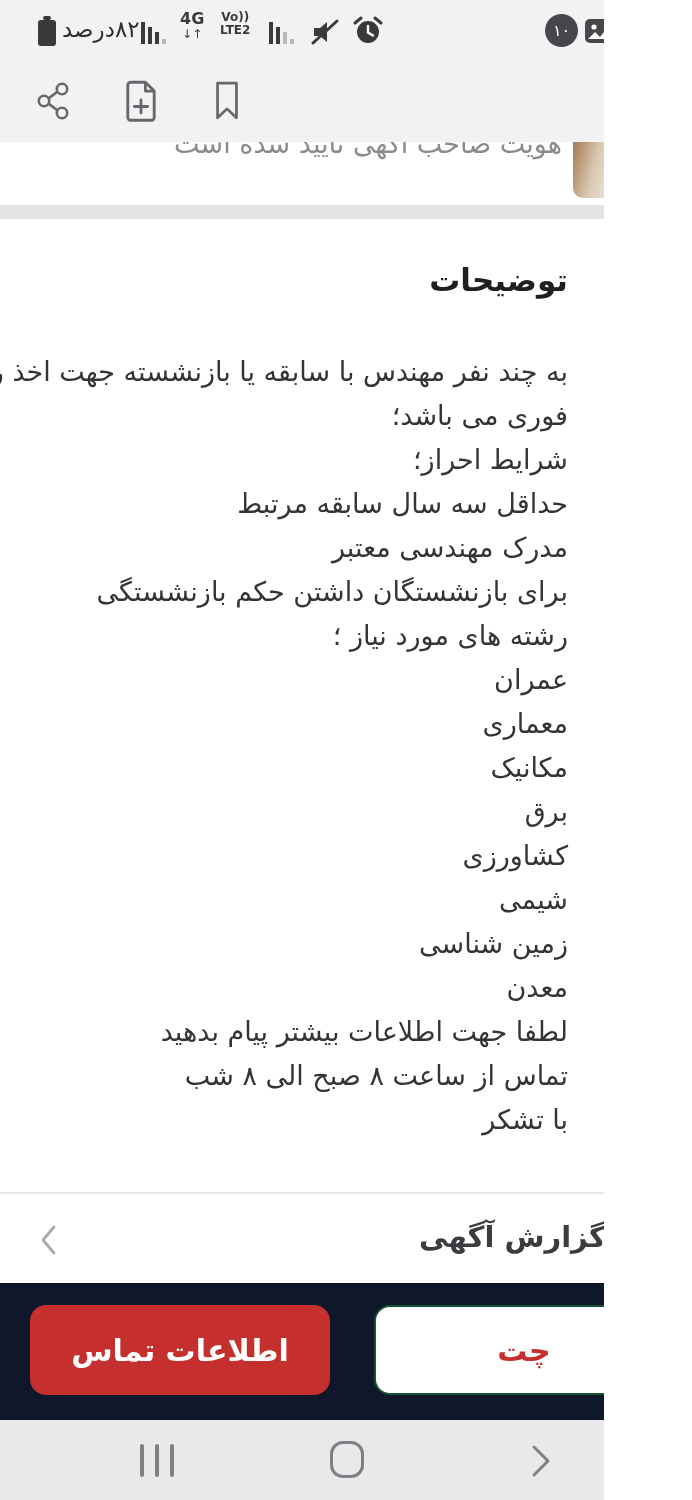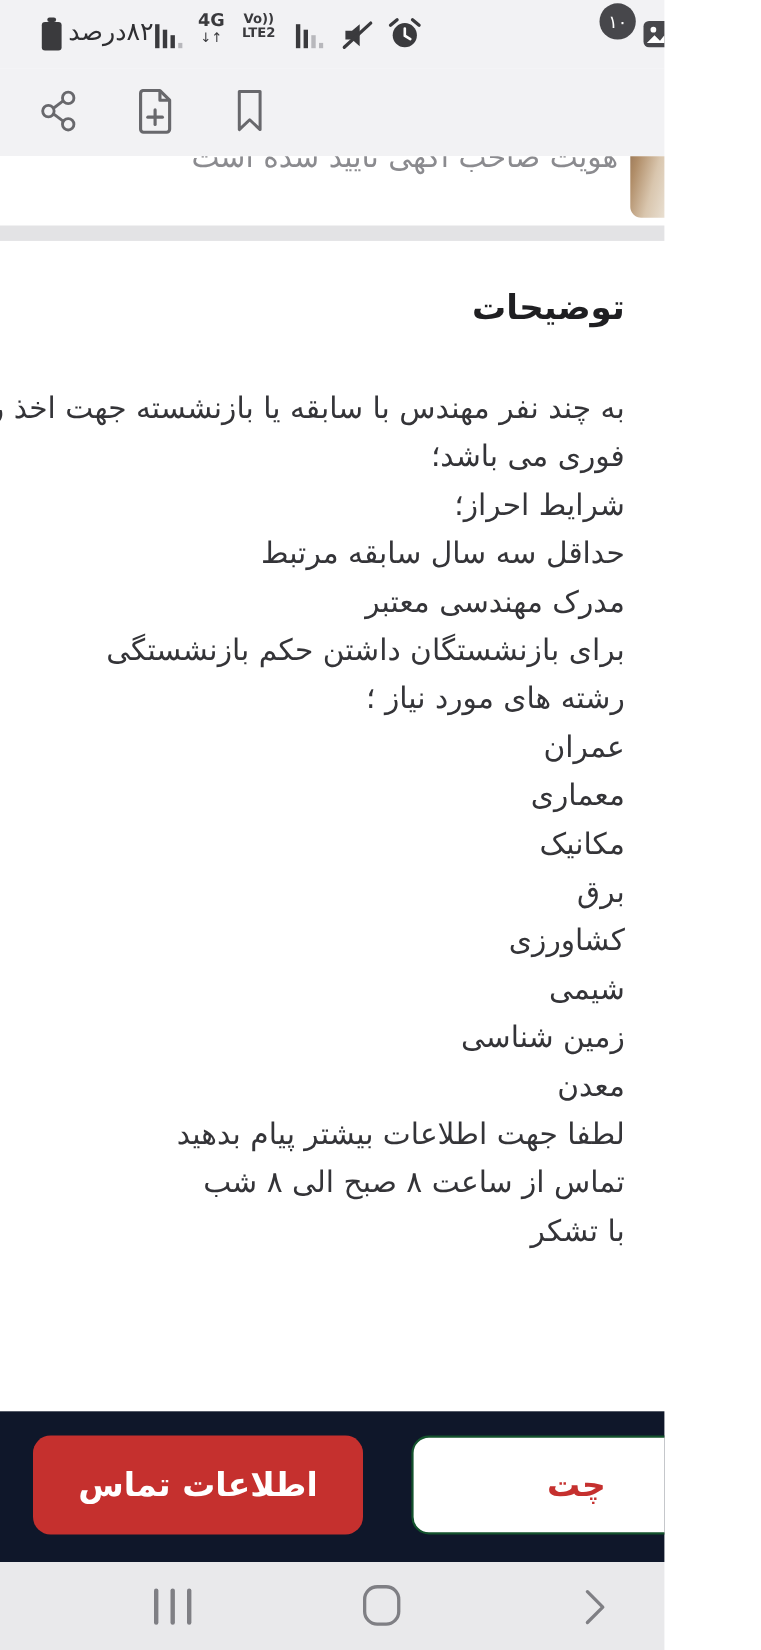--- a/index.html
+++ b/index.html
@@ -8,21 +8,21 @@
 
   
   .statusbar{position:absolute;top:0;left:0;width:692px;height:62px;background:#f2f2f4;}
   .batt-body{position:absolute;left:38px;top:20px;width:18px;height:26px;background:#3a3a3d;border-radius:3px;}
   .batt-nub{position:absolute;left:43px;top:16px;width:8px;height:4px;background:#3a3a3d;border-radius:2px;}
   .batt-label{position:absolute;left:62px;top:16px;font-size:23px;color:#2f2f32;}
   .sig{position:absolute;top:18px;width:26px;height:26px;}
   .netblock{position:absolute;top:11px;text-align:center;color:#3a3a3d;line-height:1.05;}
   .net-main{font-size:16px;font-weight:bold;}
   .net-sub{font-size:12px;}
-  .badge{position:absolute;left:545px;top:3px;width:33px;height:33px;border-radius:50%;background:#47474b;
+  .badge{position:absolute;left:545px;top:14px;width:33px;height:33px;border-radius:50%;background:#47474b;
          color:#fff;font-size:16px;display:flex;align-items:center;justify-content:center;}
   .time{position:absolute;left:616px;top:16px;font-size:24px;color:#2f2f32;}
 
   
   .header{position:absolute;top:62px;left:0;width:692px;height:80px;background:#f2f2f4;}
   .hicon{position:absolute;top:80px;cursor:pointer;}
   .title{position:absolute;right:88px;top:84px;font-size:31px;font-weight:bold;color:#1c1c1e;white-space:nowrap;}
   .backbtn{position:absolute;right:28px;top:86px;}
 
   
@@ -168,20 +168,31 @@
     <div class="body-line">برق</div>
     <div class="body-line">کشاورزی</div>
     <div class="body-line">شیمی</div>
     <div class="body-line">زمین شناسی</div>
     <div class="body-line">معدن</div>
     <div class="body-line">لطفا جهت اطلاعات بیشتر پیام بدهید</div>
     <div class="body-line">تماس از ساعت ۸ صبح الی ۸ شب</div>
     <div class="body-line">با تشکر</div>
   </div>
 
+  <div class="report">
+    <svg class="report-icon" width="42" height="42" viewBox="0 0 42 42" fill="none" stroke="#58585c" stroke-width="2.8" stroke-linejoin="round">
+      <path d="M14 4 h14 l10 10 v14 l-10 10 h-14 l-10 -10 v-14 z"></path>
+      <line x1="21" y1="12" x2="21" y2="23" stroke-linecap="round"></line>
+      <circle cx="21" cy="29" r="1.8" fill="#58585c" stroke="none"></circle>
+    </svg>
+    <div class="report-label" dir="rtl">گزارش آگهی</div>
+    <svg class="report-chevron" width="22" height="36" viewBox="0 0 22 36" fill="none" stroke="#aaaaae" stroke-width="2.8" stroke-linecap="round" stroke-linejoin="round">
+      <path d="M16 5 L5 18 L16 31"></path>
+    </svg>
+  </div>
 
   <div class="actions">
     <div class="btn btn-contact" dir="rtl">اطلاعات تماس</div>
     <div class="btn btn-chat" dir="rtl">چت</div>
   </div>
 
   <div class="navbar">
     <div class="recents">
         <i></i>
         <i></i>

